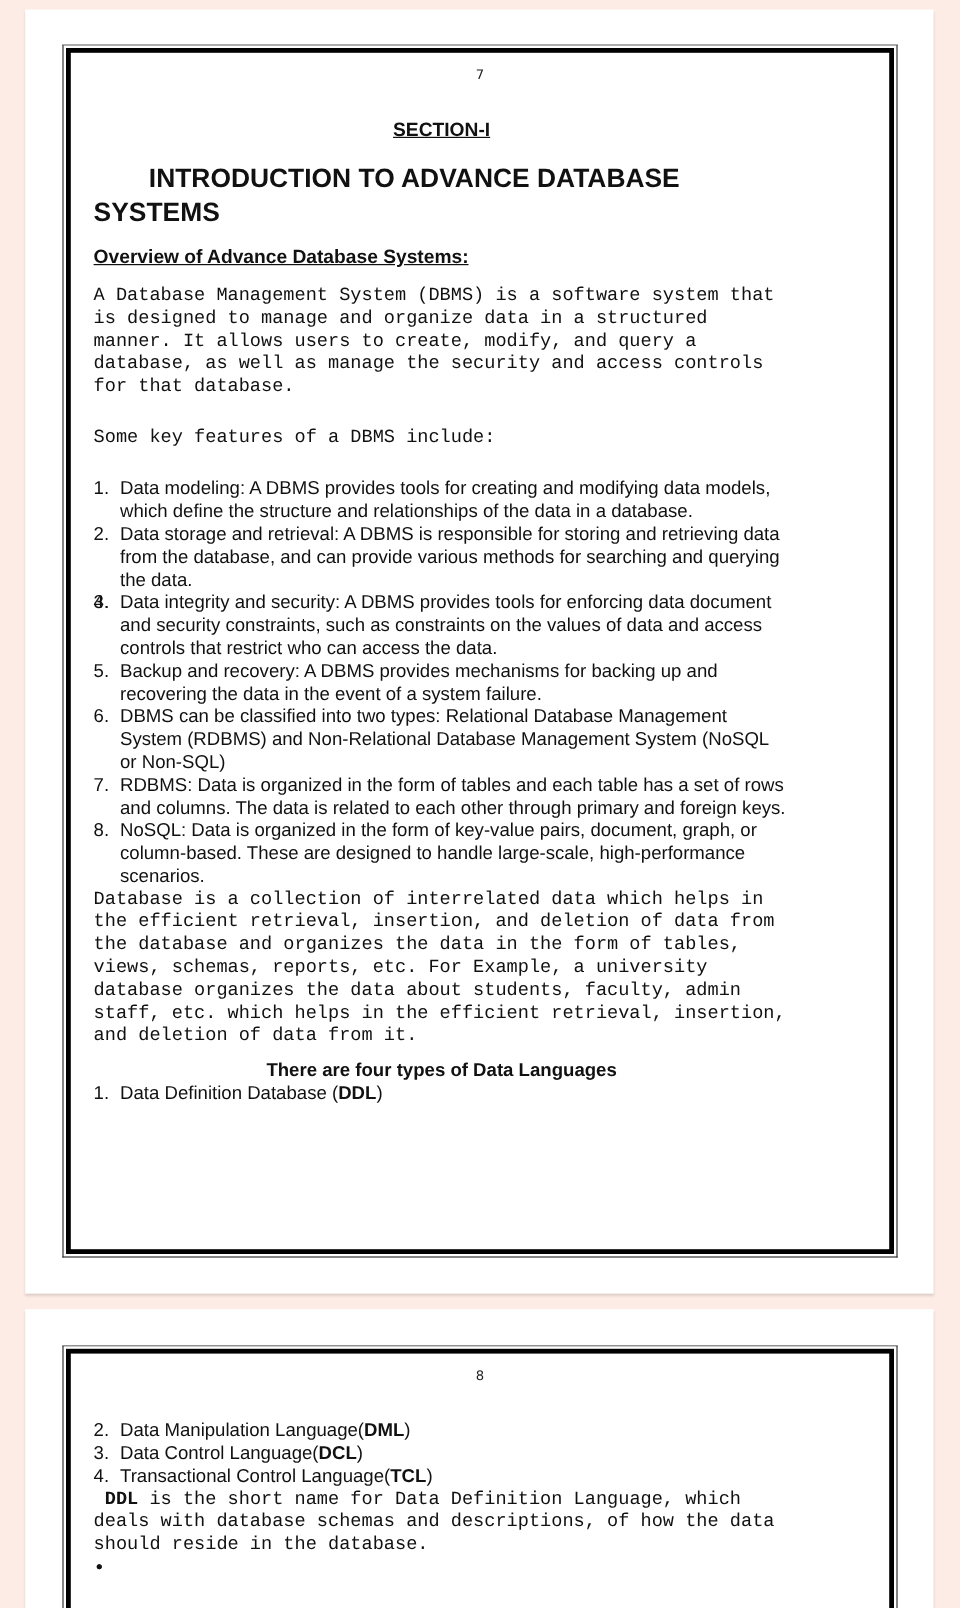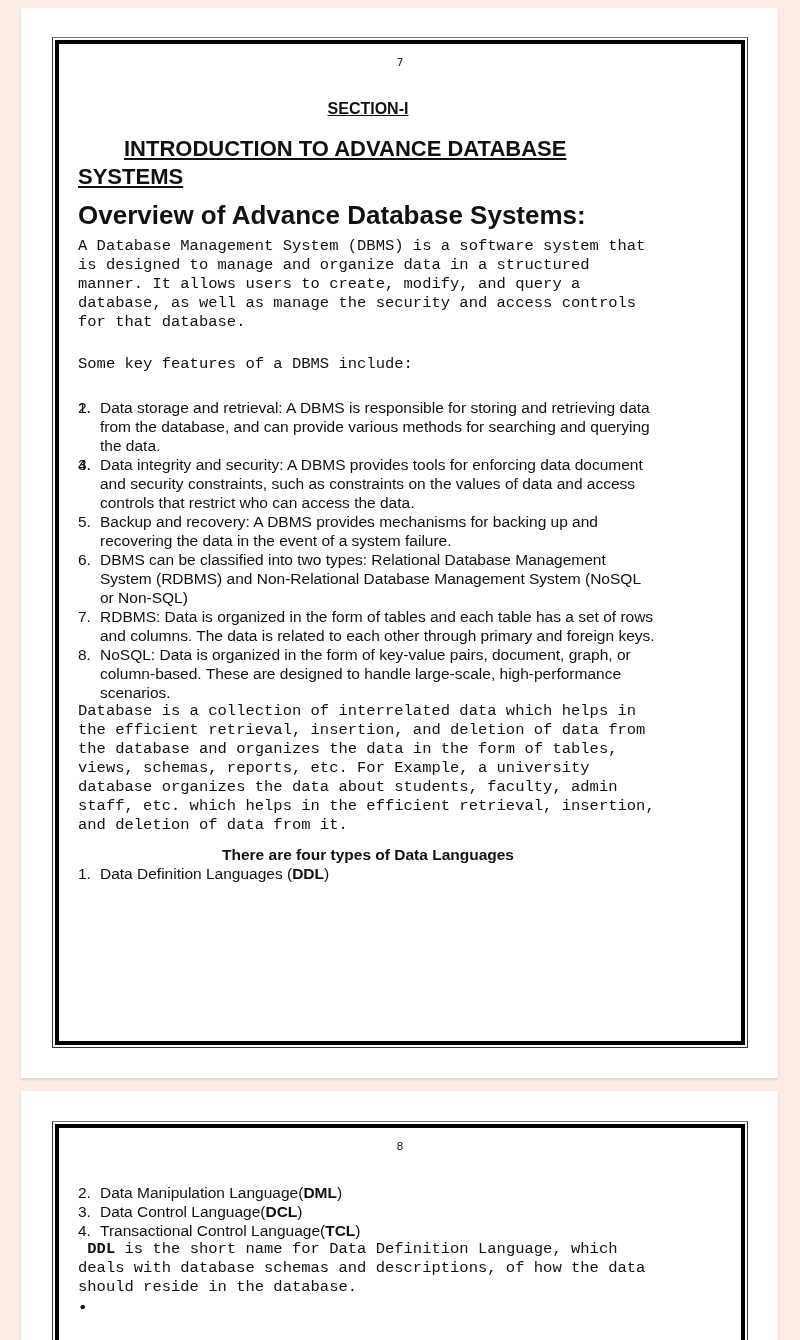--- a/index.html
+++ b/index.html
@@ -37,23 +37,23 @@
   .pgnum {
     position: absolute; left: 0; right: 0; text-align: center;
     font-family: "DejaVu Sans", sans-serif; font-size: 11px; color: #222;
   }
   .content {
     position: absolute; left: 57px; width: 580px;
     font-size: 15.5px; line-height: 19px;
   }
   .h-center { text-align: center; font-weight: bold; text-decoration: underline; }
   .h1 { font-size: 16px; line-height: 26px; }
-  .h-intro { font-size: 22px; line-height: 28px; font-weight: bold; text-decoration: underline; }
+  .h-intro { font-size: 22px; line-height: 28px; font-weight: bold; }
   .h-intro .l1 { display: block; padding-left: 46px; }
-  .h2 { font-size: 26px; font-weight: bold; line-height: 26px; }
+  .h2 { font-size: 16px; font-weight: bold; text-decoration: underline; line-height: 26px; }
   p { margin: 0; font-family: Liberation Mono, monospace; }
   ol.num { margin: 0; padding: 0; list-style: none; }
   ol.num li { position: relative; padding-left: 22px; }
   ol.num li .n { position: absolute; left: 0; top: 0; }
   .bold { font-weight: bold; }
   .center-bold { text-align: center; font-weight: bold; }
   ul.bul { margin: 0; padding: 0; list-style: none; }
   ul.bul li { position: relative; padding-left: 22px; }
   ul.bul li .b { position: absolute; left: 2px; top: 0; }
 </style>
@@ -71,34 +71,34 @@
     <div class="h-center h1">SECTION-I</div>
     <div class="h-intro" style="margin-top:13px;">
       <span class="l1">INTRODUCTION TO ADVANCE DATABASE</span>
       <span>SYSTEMS</span>
     </div>
     <div class="h2" style="margin-top:11px;">Overview of Advance Database Systems:</div>
     <p style="margin-top:9px;">A Database Management System (DBMS) is a software system that is designed to manage and organize data in a structured manner. It allows users to create, modify, and query a database, as well as manage the security and access controls for that database.</p>
     <p style="margin-top:23px;">Some key features of a DBMS include:</p>
 
     <ol class="num" style="margin-top:24px;">
-      <li><span class="n">1.</span></li>
+      <li><span class="n">1.</span><span>Data modeling: A DBMS provides tools for creating and modifying data models, which define the structure and relationships of the data in a database.</span></li>
       <li><span class="n">2.</span><span>Data storage and retrieval: A DBMS is responsible for storing and retrieving data from the database, and can provide various methods for searching and querying the data.</span></li>
       <li><span class="n">3.</span></li>
       <li><span class="n">4.</span><span>Data integrity and security: A DBMS provides tools for enforcing data document and security constraints, such as constraints on the values of data and access controls that restrict who can access the data.</span></li>
       <li><span class="n">5.</span><span>Backup and recovery: A DBMS provides mechanisms for backing up and recovering the data in the event of a system failure.</span></li>
       <li><span class="n">6.</span><span>DBMS can be classified into two types: Relational Database Management System (RDBMS) and Non-Relational Database Management System (NoSQL or Non-SQL)</span></li>
       <li><span class="n">7.</span><span>RDBMS: Data is organized in the form of tables and each table has a set of rows and columns. The data is related to each other through primary and foreign keys.</span></li>
       <li><span class="n">8.</span><span>NoSQL: Data is organized in the form of key-value pairs, document, graph, or column-based. These are designed to handle large-scale, high-performance scenarios.</span></li>
     </ol>
 
     <p>Database is a collection of interrelated data which helps in the efficient retrieval, insertion, and deletion of data from the database and organizes the data in the form of tables, views, schemas, reports, etc. For Example, a university database organizes the data about students, faculty, admin staff, etc. which helps in the efficient retrieval, insertion, and deletion of data from it.</p>
     <div class="center-bold" style="margin-top:10px;">There are four types of Data Languages</div>
     <ol class="num">
-      <li><span class="n">1.</span><span>Data Definition Languages (</span><span class="bold">DDL</span><span>)</span></li>
+      <li><span class="n">1.</span><span>Data Definition Database (</span><span class="bold">DDL</span><span>)</span></li>
     </ol>
   </div>
 </div>
 
 <div class="page" id="page2">
   <div class="frame">
     <div class="frame-inner">
       <div class="pgnum" style="top:12px;">8</div>
     </div>
   </div>

